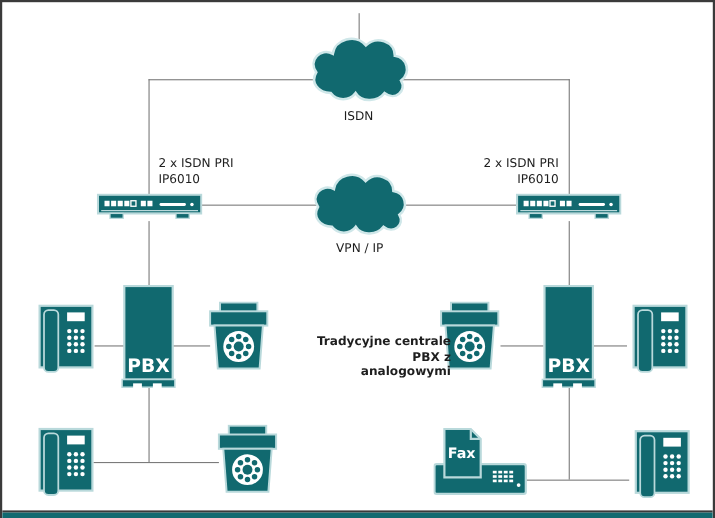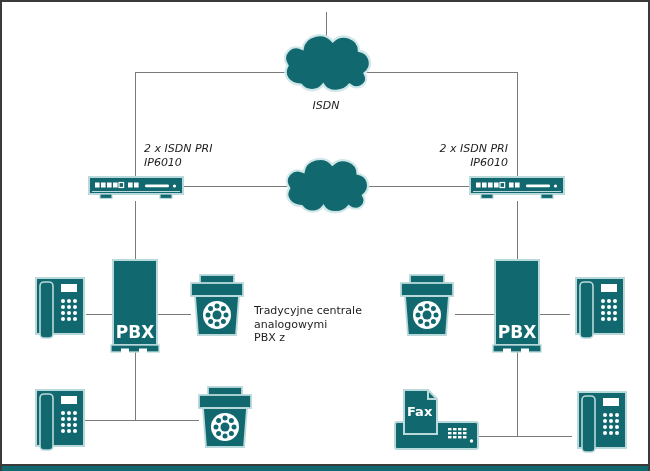--- a/index.html
+++ b/index.html
@@ -4,24 +4,24 @@
 <style>
   html,body { margin:0; padding:0; background:#e9e9e9; }
   #page {
     position:relative; width:650px; height:471px; background:#ffffff;
     border-top:2px solid #3a3a3a; border-left:2px solid #3a3a3a; border-right:2px solid #3a3a3a;
     box-sizing:border-box; overflow:hidden;
     font-family:"DejaVu Sans", "Liberation Sans", sans-serif;
   }
   .node { position:absolute; }
   .line { position:absolute; background:#7b7b7b; }
-  .lbl  { position:absolute; color:#1e1e1e; font-size:11px; line-height:14px; white-space:nowrap;font-style:italic; }
+  .lbl  { position:absolute; color:#1e1e1e; font-size:11px; line-height:14px; white-space:nowrap; }
   .lbl.center { text-align:center; }
   .lbl.right  { text-align:right; }
-  .para { position:absolute; text-align:left; color:#1e1e1e; font-size:11px; line-height:13.5px; }
+  .para { position:absolute; text-align:right; color:#1e1e1e; font-size:11px; line-height:13.5px;font-weight:bold; }
   .para div { white-space:nowrap; }
   #bottom-darkline { position:absolute; left:0; right:0; bottom:5px; height:2px; background:#3a3a3a; }
   #bottom-tealbar  { position:absolute; left:0; right:0; bottom:0; height:5px; background:#11696f; }
 </style>
 </head>
 <body>
 
 <div id="page">
 
   <div class="line" style="left:324px; top:10px;  width:1px;  height:24px;"></div>
@@ -45,20 +45,21 @@
       <path d="M 22 58 C 10 58, 2 48, 8 38 C 0 26, 12 14, 24 20 C 26 6, 46 0, 56 12 C 66 2, 84 8, 84 22 C 96 24, 100 38, 90 46 C 96 56, 84 66, 74 58 C 68 66, 52 68, 46 58 C 40 66, 28 66, 22 58 Z" fill="#11696f" stroke="#cfe7e9" stroke-width="2.5"></path>
     </svg>
   </div>
   <div class="lbl center" style="left:284px; top:97px; width:80px;">ISDN</div>
 
   <div class="node" style="left:280px; top:151px; width:90px; height:63px;">
     <svg width="90" height="63" viewBox="0 0 100 68">
       <path d="M 22 58 C 10 58, 2 48, 8 38 C 0 26, 12 14, 24 20 C 26 6, 46 0, 56 12 C 66 2, 84 8, 84 22 C 96 24, 100 38, 90 46 C 96 56, 84 66, 74 58 C 68 66, 52 68, 46 58 C 40 66, 28 66, 22 58 Z" fill="#11696f" stroke="#cfe7e9" stroke-width="2.5"></path>
     </svg>
   </div>
+  <div class="lbl center" style="left:281px; top:217px; width:88px;">VPN / IP</div>
 
   <div class="lbl" style="left:142px; top:140px;">
     <div>2 x ISDN PRI</div>
     <div>IP6010</div>
   </div>
   <div class="lbl right" style="left:386px; top:140px; width:120px;">
     <div>2 x ISDN PRI</div>
     <div>IP6010</div>
   </div>
 
@@ -271,20 +272,20 @@
           <rect x="59" y="48" width="3.5" height="2.4"></rect>
           <rect x="64" y="48" width="3.5" height="2.4"></rect>
           <rect x="69" y="48" width="3.5" height="2.4"></rect>
         <circle cx="77.5" cy="53" r="1.7"></circle>
       </g>
     </svg>
   </div>
 
   <div class="para" style="left:252px; top:302px; width:156px;">
     <div>Tradycyjne centrale</div>
+    <div>PBX z</div>
     <div>analogowymi</div>
-    <div>PBX z</div>
   </div>
 
   <div id="bottom-darkline"></div>
   <div id="bottom-tealbar"></div>
 
 </div>
 
 </body></html>

